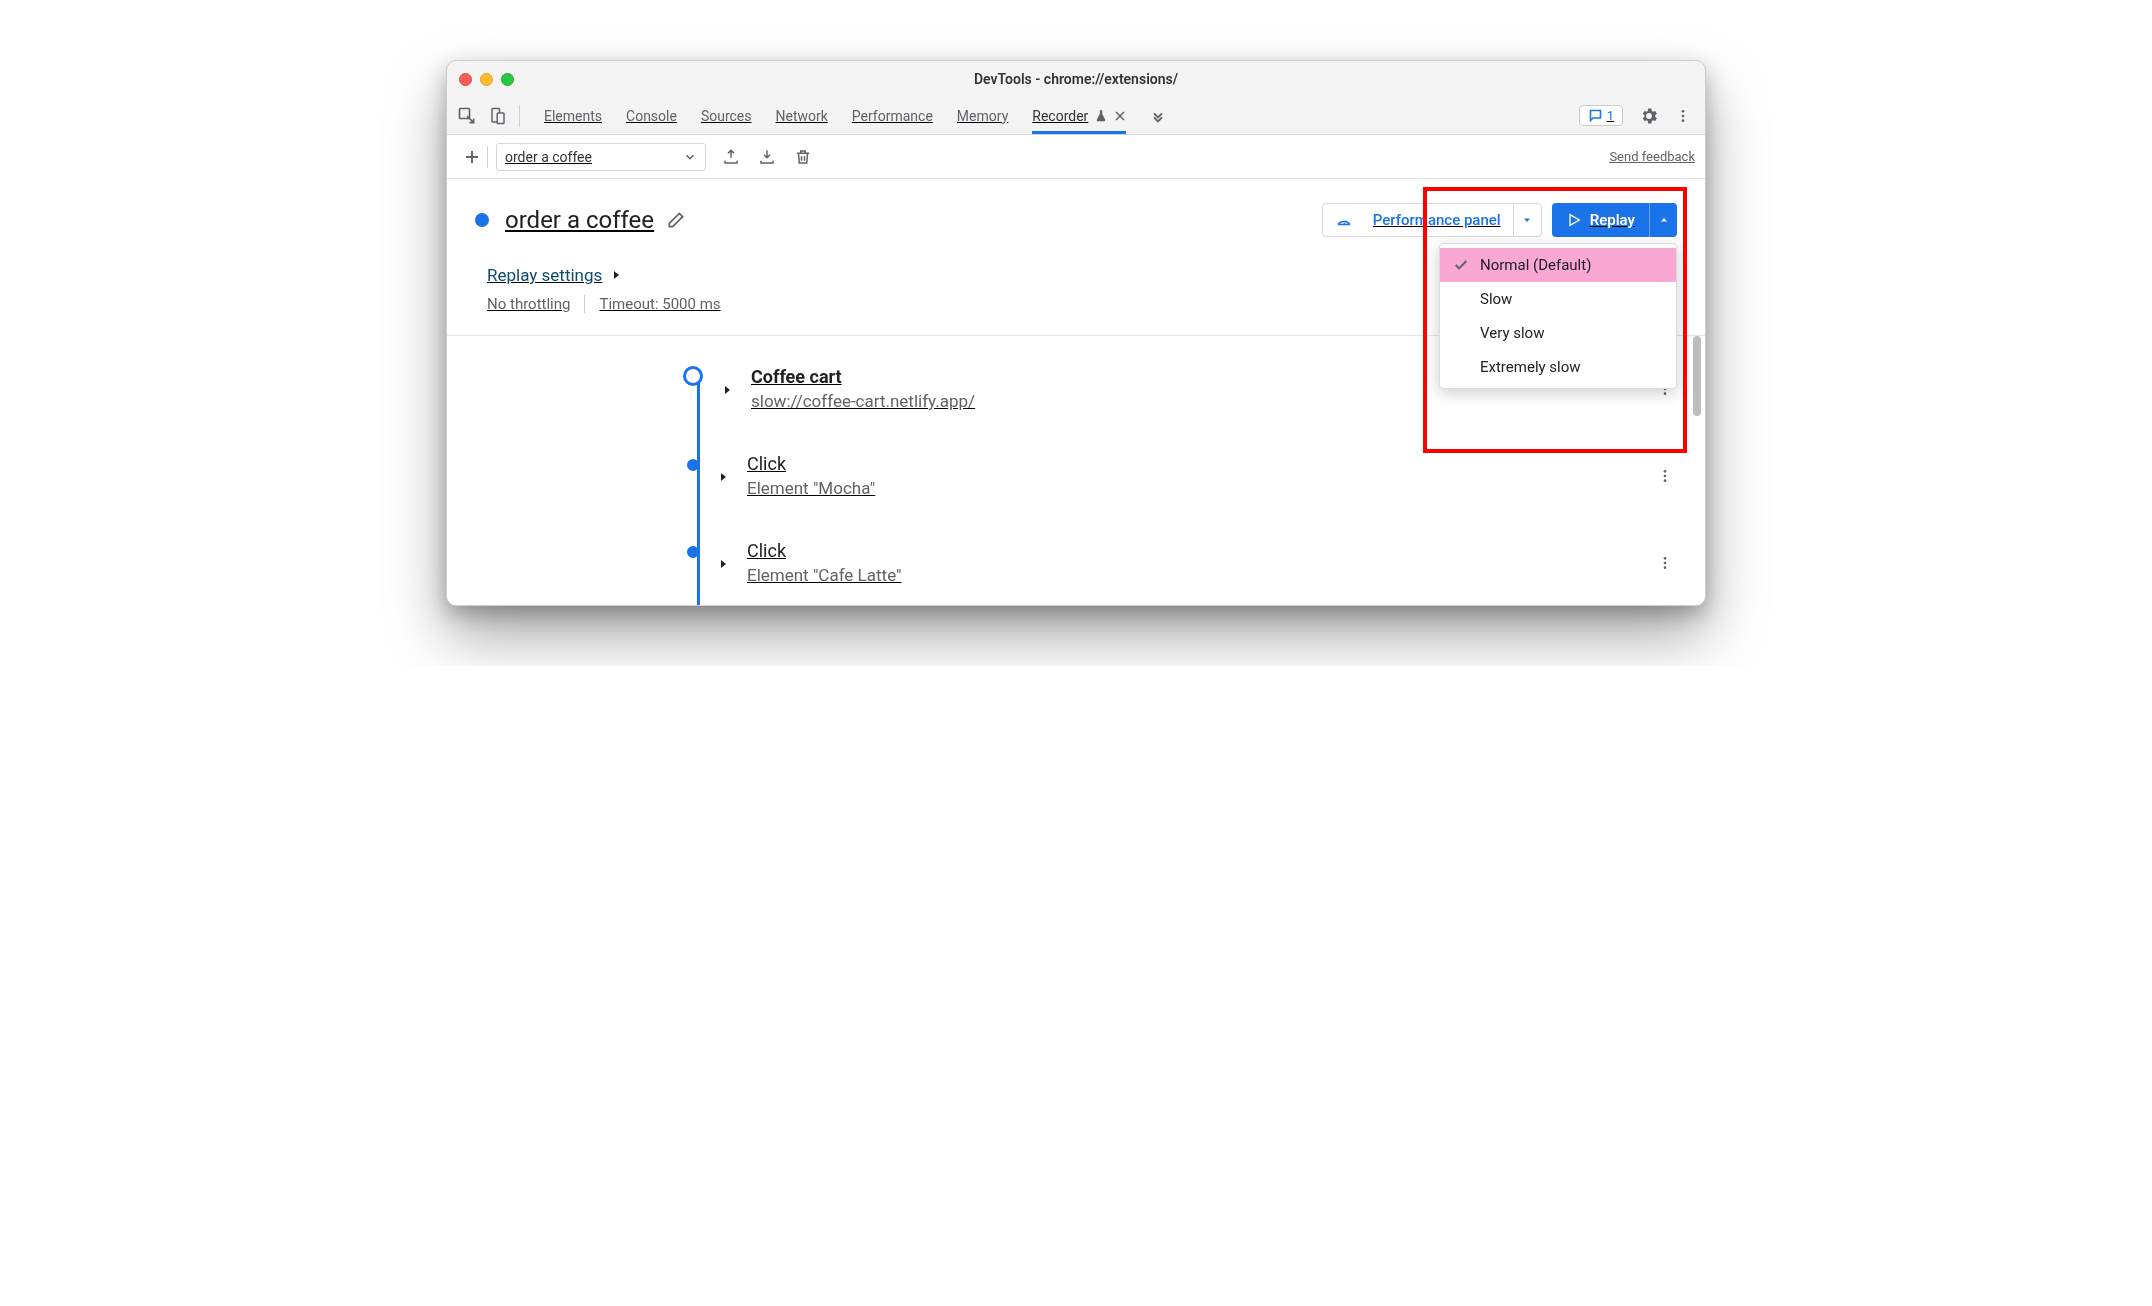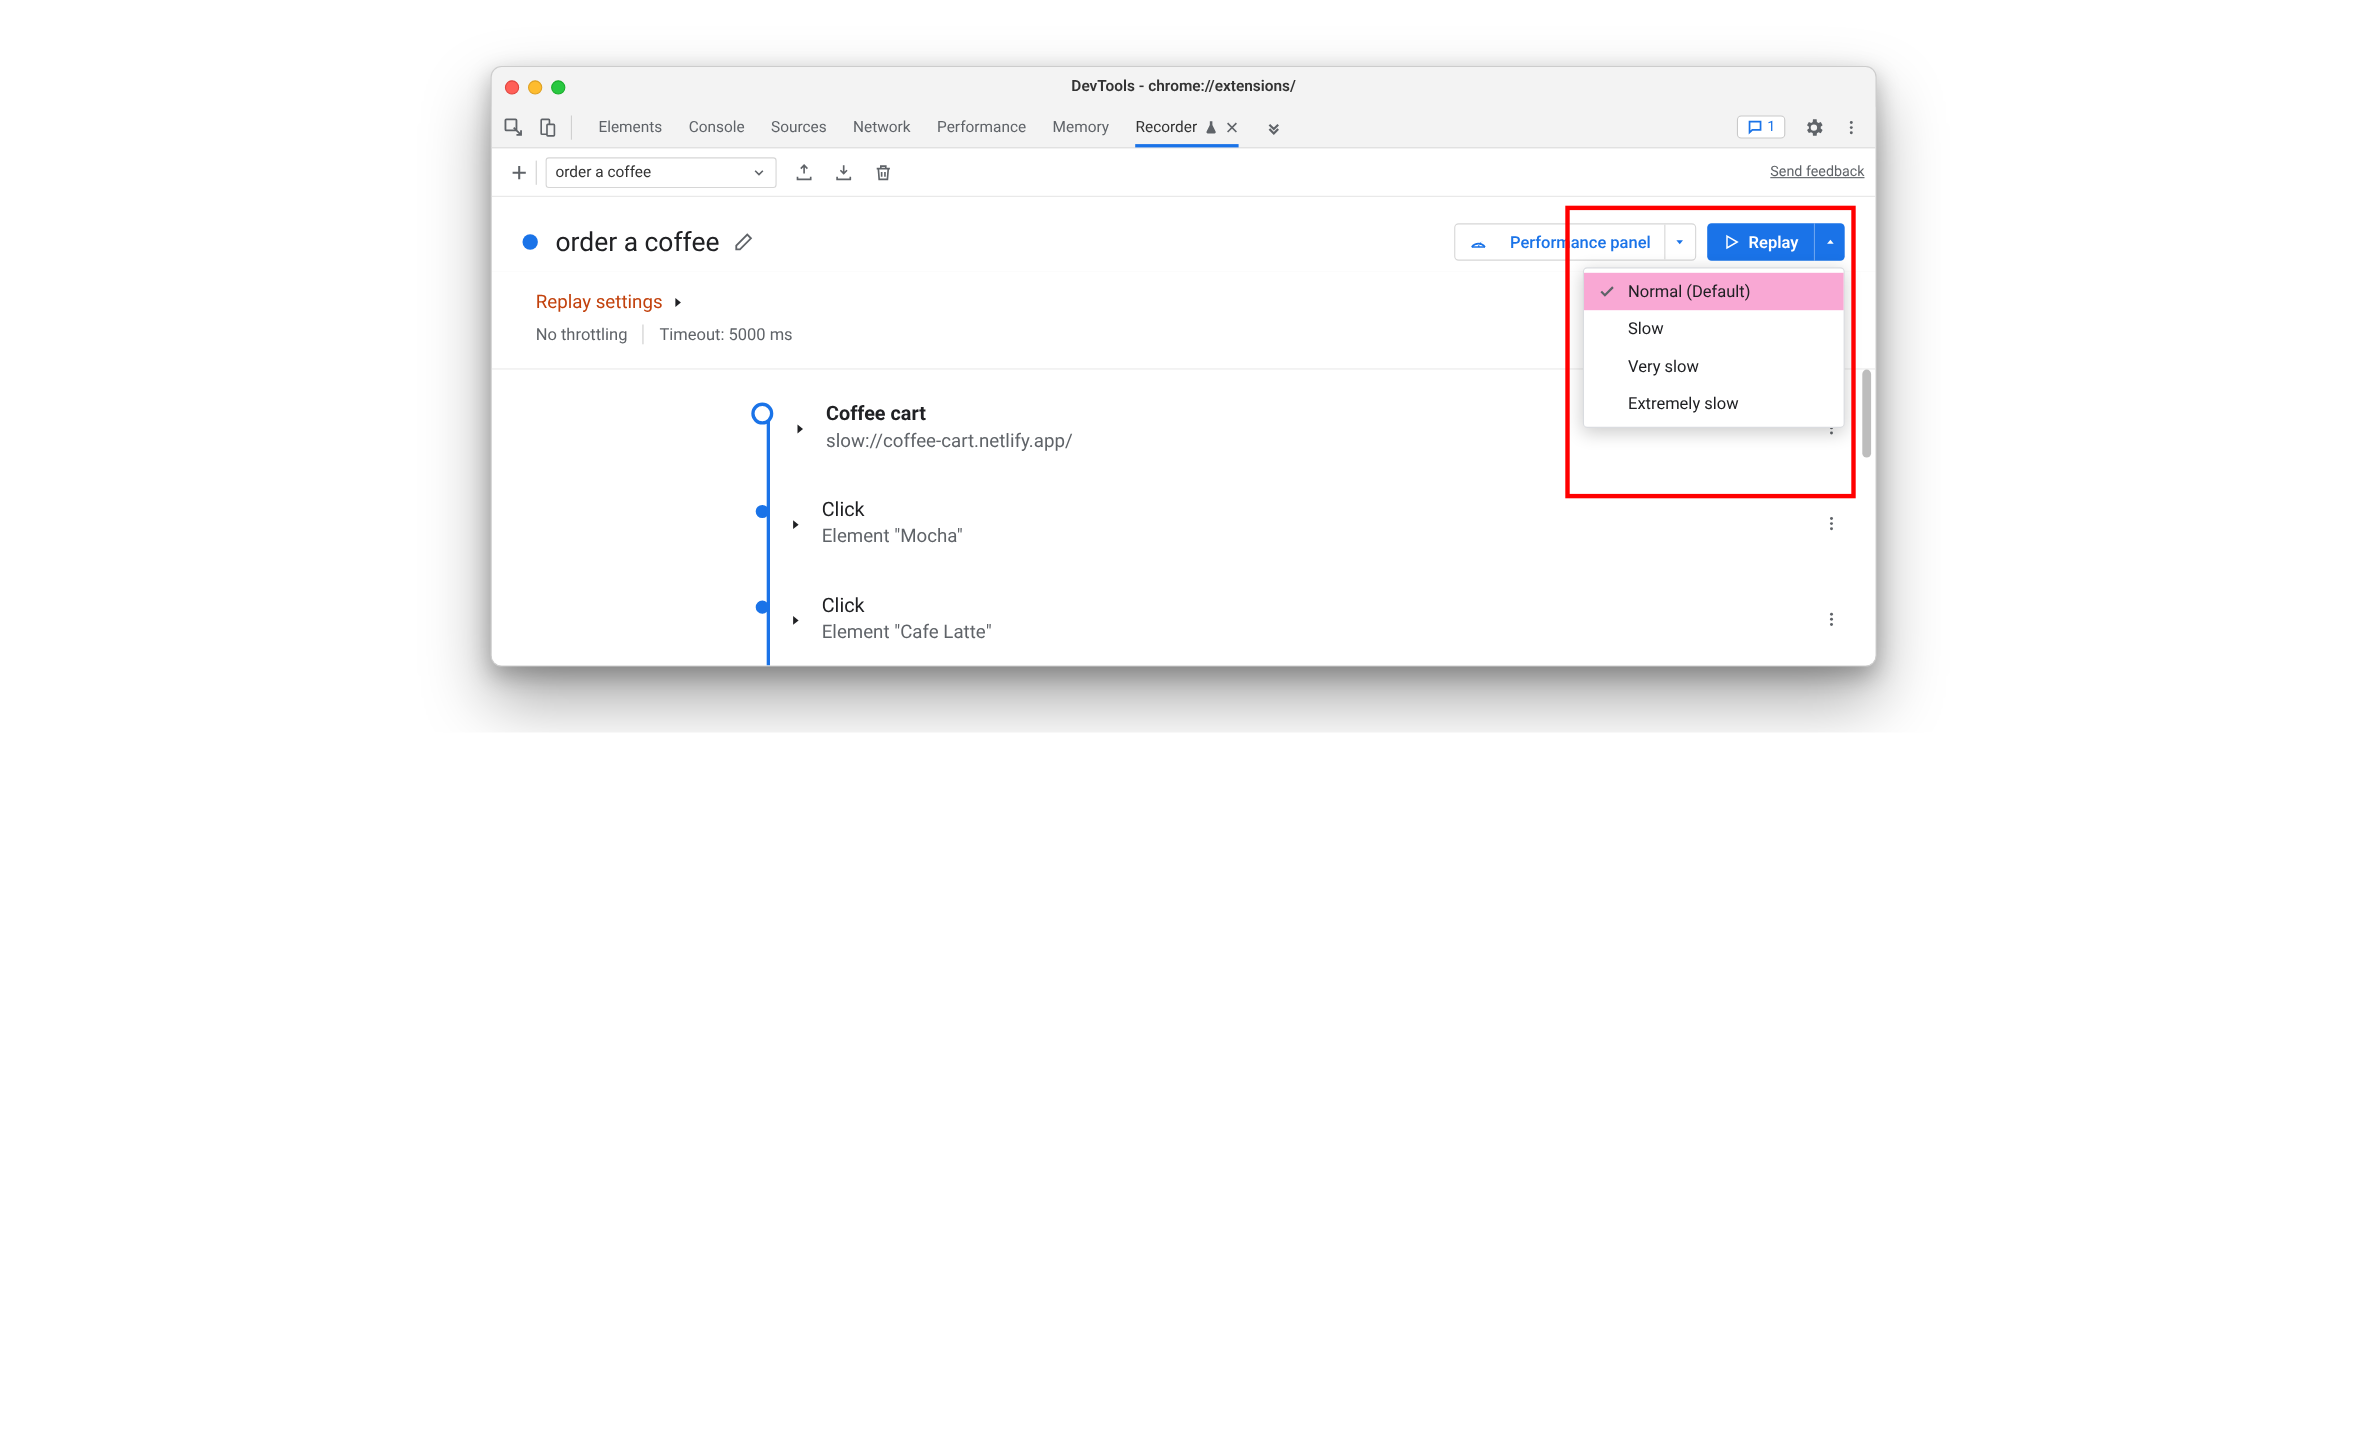--- a/index.html
+++ b/index.html
@@ -11,20 +11,21 @@
     justify-content: center;
     padding: 60px;
   }
   .window {
     width: 1260px;
     background: #f3f3f3;
     border-radius: 10px;
     box-shadow: 0 30px 60px rgba(0,0,0,0.35), 0 8px 20px rgba(0,0,0,0.25);
     overflow: hidden;
     border: 1px solid #ccc;
+    text-decoration: underline;
   }
   
   .titlebar {
     display: flex;
     align-items: center;
     height: 36px;
     padding: 0 12px;
     position: relative;
   }
   .traffic { display: flex; gap: 8px; }
@@ -159,21 +160,21 @@
     height: 266px;
     pointer-events:none;
     z-index:20;
   }
   
   .settings {
     padding: 18px 28px 22px 40px;
     background:#fff;
     border-bottom: 1px solid #e5e5e5;
   }
-  .settings .label { font-size:17px; color:#c2410c; display:flex; align-items:center; gap:8px; cursor:pointer; }
+  .settings .label { font-size:17px; color:#0c4a6e; display:flex; align-items:center; gap:8px; cursor:pointer; }
   .settings .details { margin-top:10px; display:flex; gap:14px; align-items:center; color:#5f6368; font-size:15px; }
   .settings .details .sep { width:1px; height:18px; background:#ccc; }
   
   .steps {
     background:#fff;
     padding: 30px 28px 10px 236px;
     position:relative;
   }
   .timeline {
     position:absolute; left:250px; top:38px; bottom:0; width:3px; background:#1a73e8;

